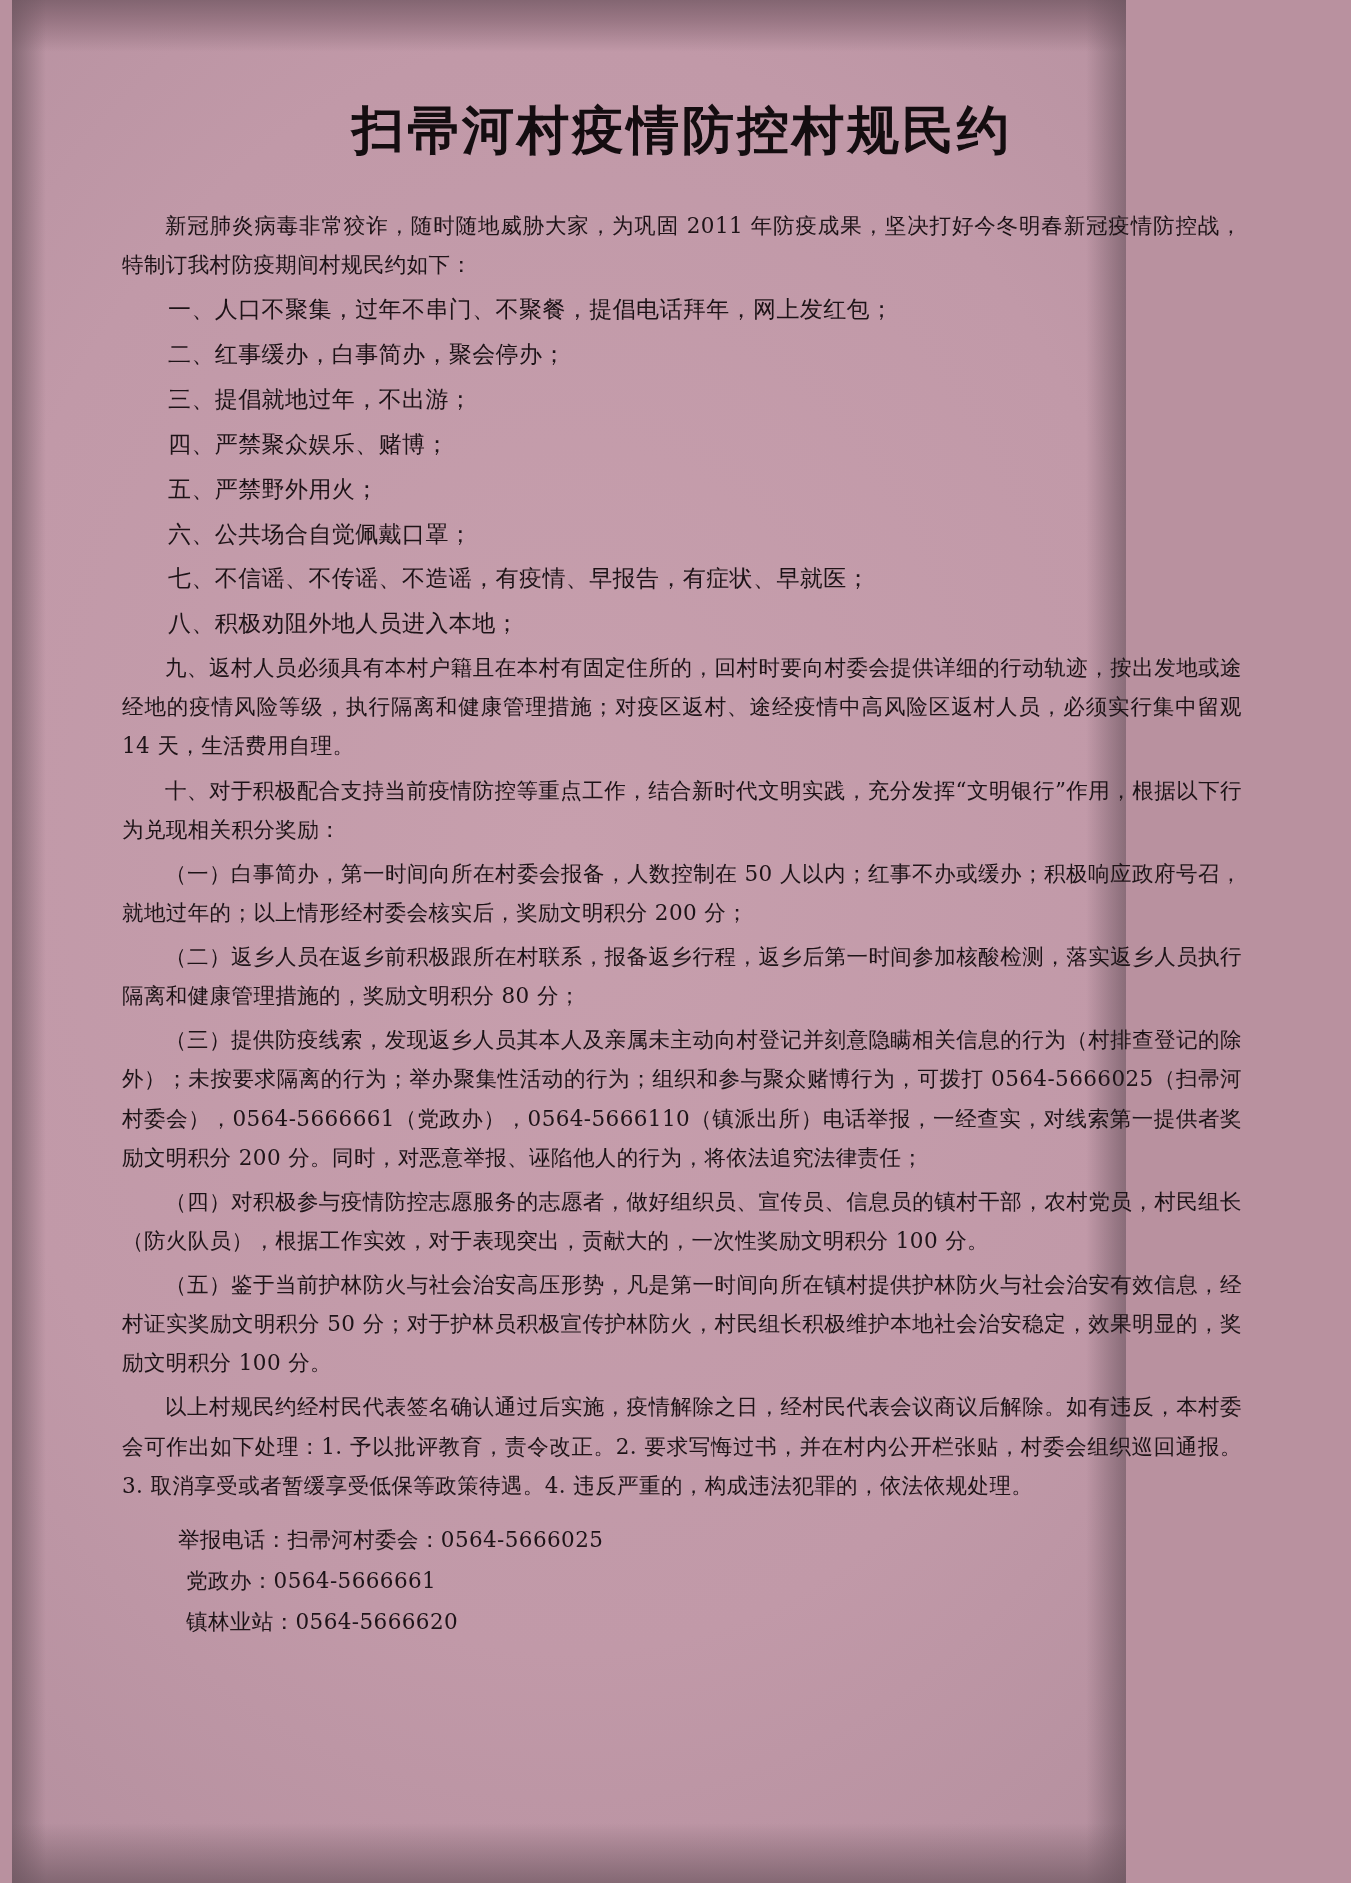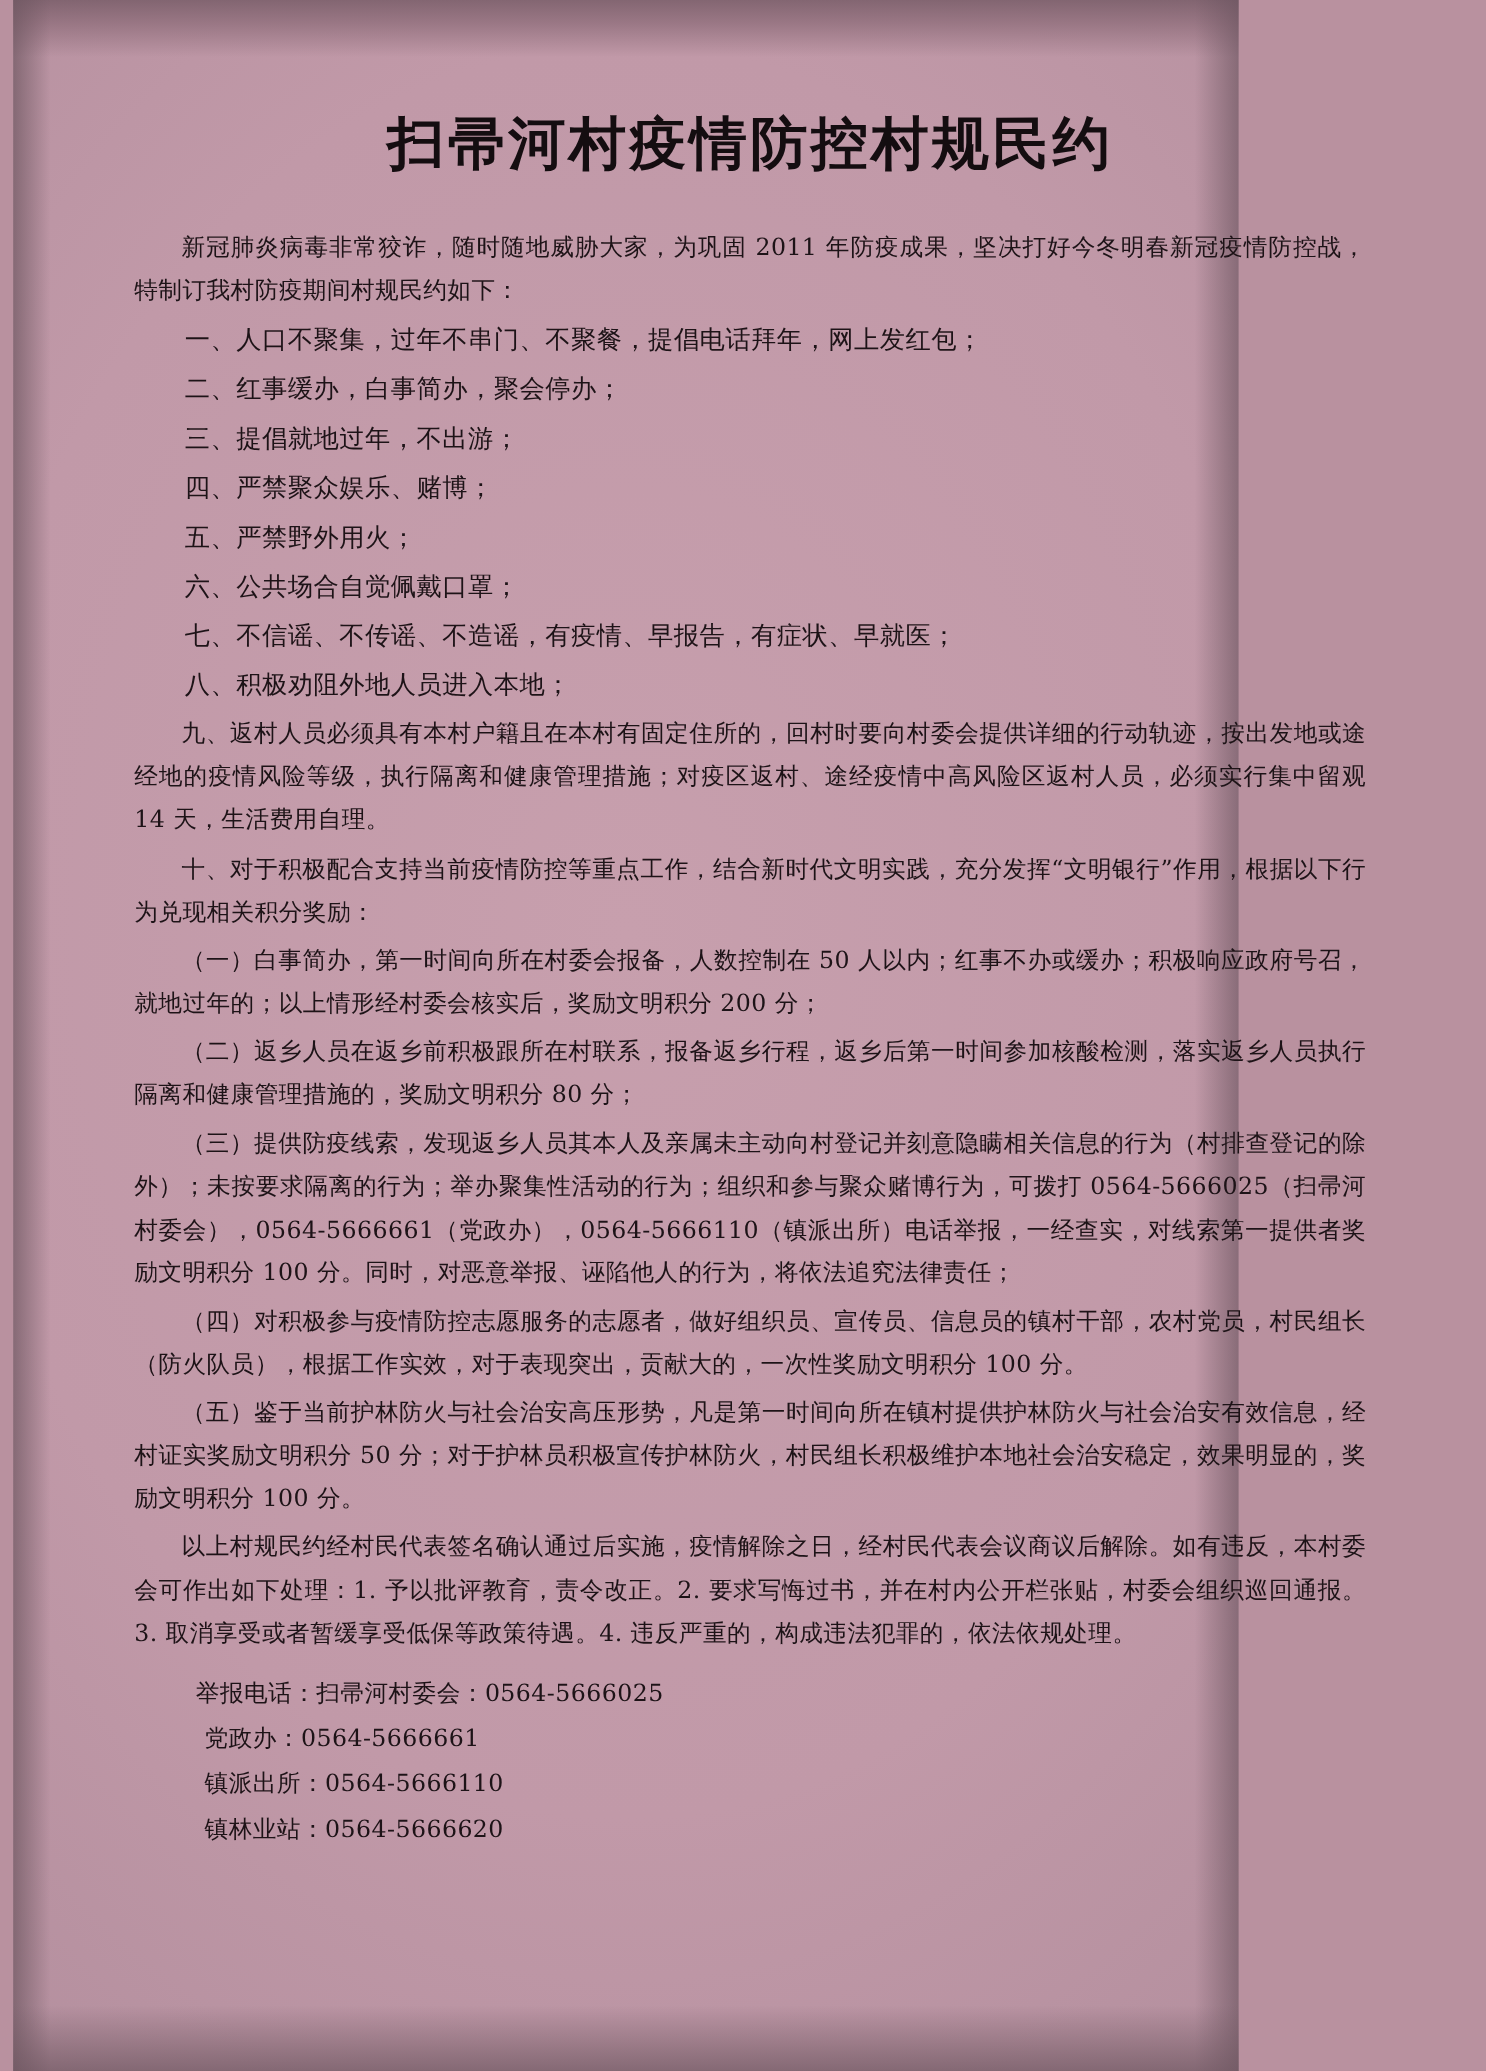--- a/index.html
+++ b/index.html
@@ -121,27 +121,26 @@
     <p class="item">三、提倡就地过年，不出游；</p>
     <p class="item">四、严禁聚众娱乐、赌博；</p>
     <p class="item">五、严禁野外用火；</p>
     <p class="item">六、公共场合自觉佩戴口罩；</p>
     <p class="item">七、不信谣、不传谣、不造谣，有疫情、早报告，有症状、早就医；</p>
     <p class="item">八、积极劝阻外地人员进入本地；</p>
     <p class="para">九、返村人员必须具有本村户籍且在本村有固定住所的，回村时要向村委会提供详细的行动轨迹，按出发地或途经地的疫情风险等级，执行隔离和健康管理措施；对疫区返村、途经疫情中高风险区返村人员，必须实行集中留观 14 天，生活费用自理。</p>
     <p class="para">十、对于积极配合支持当前疫情防控等重点工作，结合新时代文明实践，充分发挥“文明银行”作用，根据以下行为兑现相关积分奖励：</p>
     <p class="para">（一）白事简办，第一时间向所在村委会报备，人数控制在 50 人以内；红事不办或缓办；积极响应政府号召，就地过年的；以上情形经村委会核实后，奖励文明积分 200 分；</p>
     <p class="para">（二）返乡人员在返乡前积极跟所在村联系，报备返乡行程，返乡后第一时间参加核酸检测，落实返乡人员执行隔离和健康管理措施的，奖励文明积分 80 分；</p>
-    <p class="para">（三）提供防疫线索，发现返乡人员其本人及亲属未主动向村登记并刻意隐瞒相关信息的行为（村排查登记的除外）；未按要求隔离的行为；举办聚集性活动的行为；组织和参与聚众赌博行为，可拨打 0564-5666025（扫帚河村委会），0564-5666661（党政办），0564-5666110（镇派出所）电话举报，一经查实，对线索第一提供者奖励文明积分 100 分。同时，对恶意举报、诬陷他人的行为，将依法追究法律责任；</p>
+    <p class="para">（三）提供防疫线索，发现返乡人员其本人及亲属未主动向村登记并刻意隐瞒相关信息的行为（村排查登记的除外）；未按要求隔离的行为；举办聚集性活动的行为；组织和参与聚众赌博行为，可拨打 0564-5666025（扫帚河村委会），0564-5666661（党政办），0564-5666110（镇派出所）电话举报，一经查实，对线索第一提供者奖励文明积分 200 分。同时，对恶意举报、诬陷他人的行为，将依法追究法律责任；</p>
     <p class="para">（四）对积极参与疫情防控志愿服务的志愿者，做好组织员、宣传员、信息员的镇村干部，农村党员，村民组长（防火队员），根据工作实效，对于表现突出，贡献大的，一次性奖励文明积分 100 分。</p>
     <p class="para">（五）鉴于当前护林防火与社会治安高压形势，凡是第一时间向所在镇村提供护林防火与社会治安有效信息，经村证实奖励文明积分 50 分；对于护林员积极宣传护林防火，村民组长积极维护本地社会治安稳定，效果明显的，奖励文明积分 100 分。</p>
 
     <p class="para">以上村规民约经村民代表签名确认通过后实施，疫情解除之日，经村民代表会议商议后解除。如有违反，本村委会可作出如下处理：1. 予以批评教育，责令改正。2. 要求写悔过书，并在村内公开栏张贴，村委会组织巡回通报。3. 取消享受或者暂缓享受低保等政策待遇。4. 违反严重的，构成违法犯罪的，依法依规处理。</p>
 
     <div class="phones">
       <div class="phone-line first"><span class="phone-label">举报电话：</span><span>扫帚河村委会：0564-5666025</span></div>
       <div class="phone-line">党政办：0564-5666661</div>
-      <div class="phone-line">镇派出所：0564-5666110</div>
       <div class="phone-line">镇林业站：0564-5666620</div>
     </div>
 
   </div>
 </div>
 
 </body></html>

